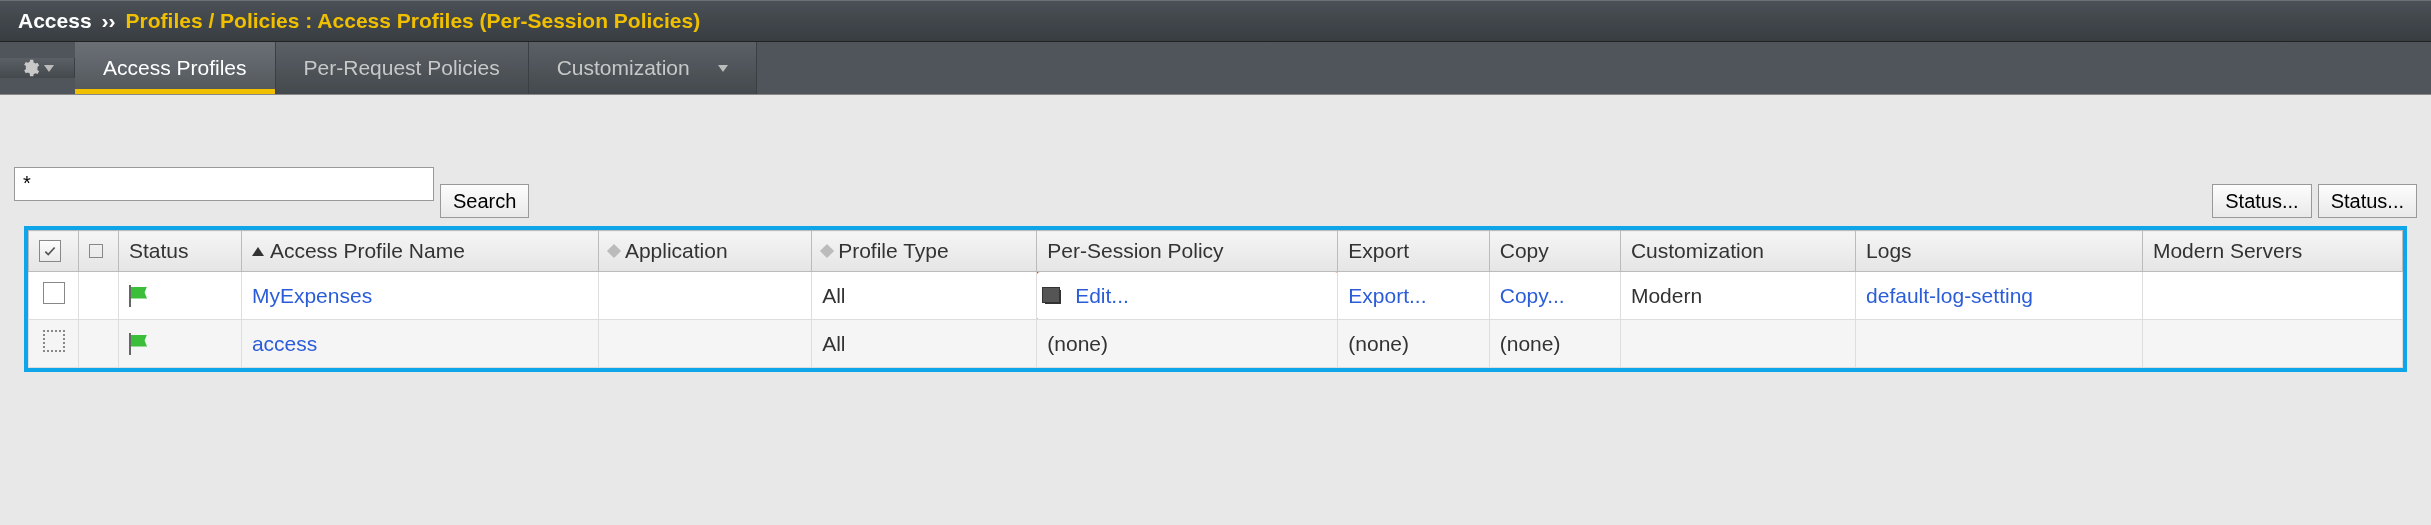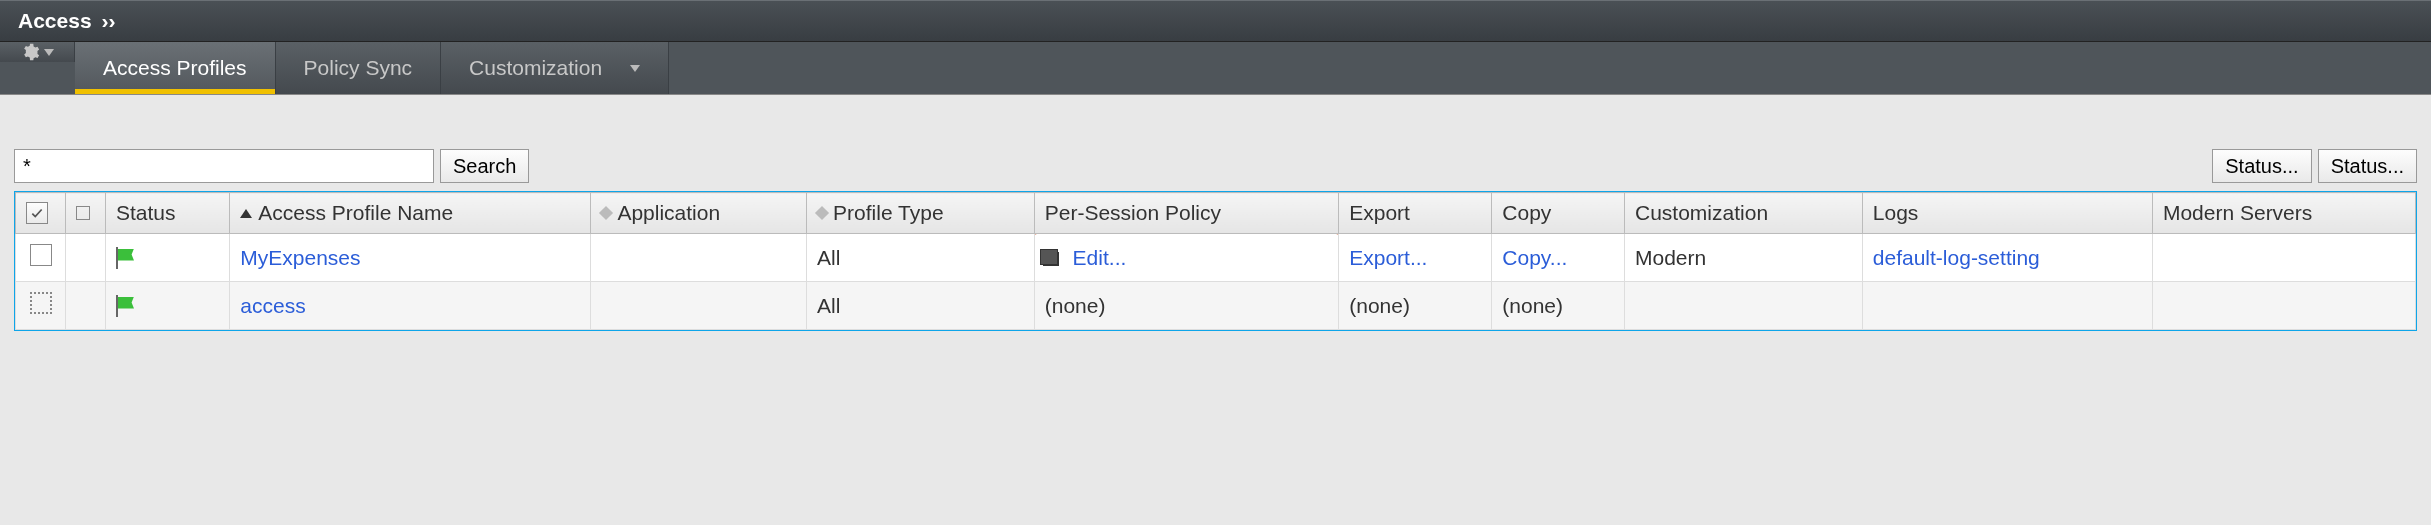--- a/index.html
+++ b/index.html
@@ -27,21 +27,21 @@
     color: #fff;
     font-weight: bold;
   }
   .breadcrumb-path {
     color: #f0c000;
     font-weight: bold;
   }
   .tabs-bar {
     background: #4f555a;
     display: flex;
-    align-items: flex-start;
+    align-items: center;
     border-bottom: 1px solid #888;
   }
   .gear-cell {
     width: 75px;
     display: flex;
     align-items: center;
     justify-content: center;
     background: linear-gradient(#5a6065, #44494e);
     border-right: 1px solid #3a3f44;
     color: #ccc;
@@ -85,24 +85,25 @@
     border: 1px solid #999;
     background: #fff;
   }
   .btn {
     height: 34px;
     padding: 4px 12px;
     font-size: 20px;
     border: 1px solid #999;
     background: linear-gradient(#fdfdfd, #e9e9e9);
     cursor: pointer;
+    margin-top: 35px;
   }
   .grid {
-    margin: 0 14px;
-    border: 1px solid #0ea5e9;
+    margin: 0 24px;
+    border: 4px solid #0ea5e9;
     background: #c2410c;
   }
   .grid table { width: 100%; border-collapse: collapse; }
   .grid th {
     background: linear-gradient(#f5f5f5, #e5e5e5);
     border: 1px solid #bbb;
     padding: 8px 10px;
     text-align: left;
     font-weight: normal;
     color: #333;
@@ -195,34 +196,35 @@
   }
   .col-check { width:50px; text-align:center; }
   .col-dd { width:40px; text-align:center; }
 </style>
 </head>
 <body>
 
 <div class="breadcrumb-bar">
   <span class="breadcrumb-root">Access</span>
   <span class="breadcrumb-sep">››</span>
+  <span class="breadcrumb-path">Profiles / Policies : Access Profiles (Per-Session Policies)</span>
 </div>
 
 <div class="tabs-bar">
   <div class="gear-cell">
     <svg width="20" height="20" viewBox="0 0 24 24">
         <path d="M12 8a4 4 0 100 8 4 4 0 000-8zm9 4a7.9 7.9 0 00-.1-1.3l2.1-1.6-2-3.4-2.5 1a8 8 0 00-2.2-1.3L16 2h-4l-.3 2.4a8 8 0 00-2.2 1.3l-2.5-1-2 3.4 2.1 1.6A7.9 7.9 0 007 12c0 .4 0 .9.1 1.3L5 14.9l2 3.4 2.5-1a8 8 0 002.2 1.3L12 22h4l.3-2.4a8 8 0 002.2-1.3l2.5 1 2-3.4-2.1-1.6c.1-.4.1-.9.1-1.3z"></path>
       </svg>
     <span class="chev-down-mini"></span>
   </div>
   <div class="tab active">
     <span>Access Profiles</span>
   </div>
   <div class="tab">
-    <span>Policy Sync</span>
+    <span>Per-Request Policies</span>
   </div>
   <div class="tab">
     <span>Customization</span>
     <span class="chev chev-down-mini"></span>
   </div>
 </div>
 
 <div class="toolbar">
   <input class="search-input" value="*" style="">
   <button class="btn">Search</button>

